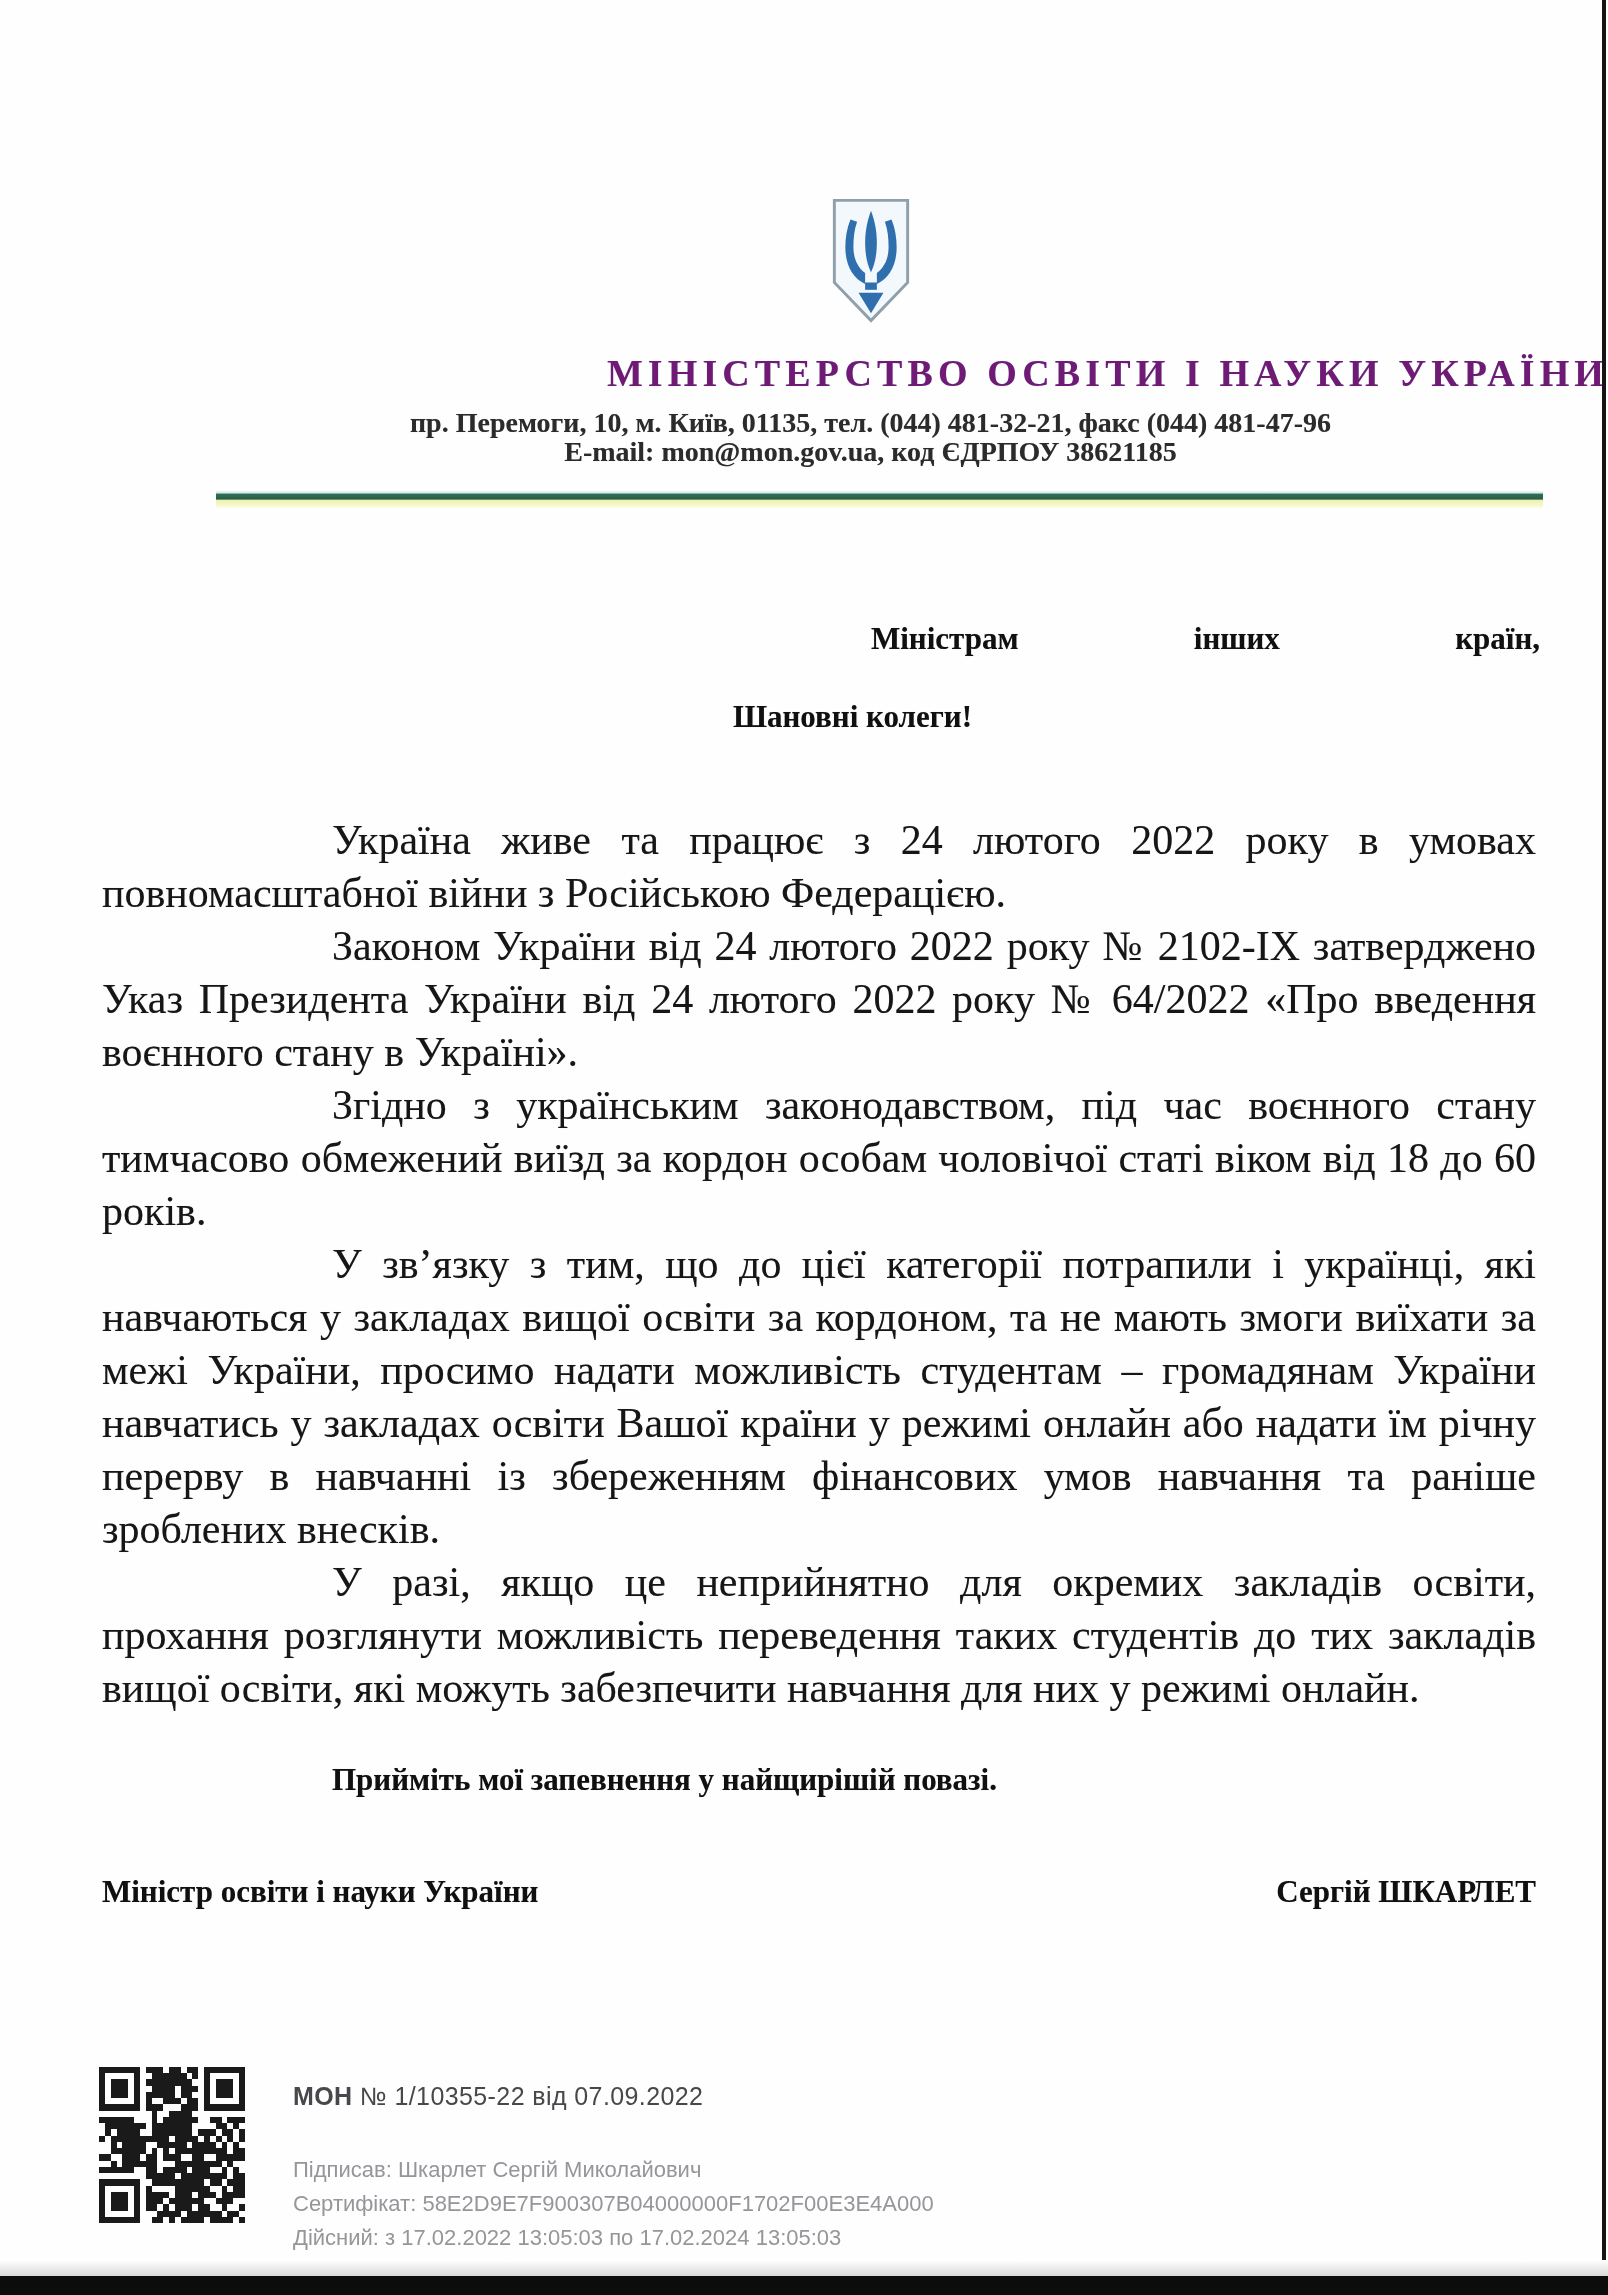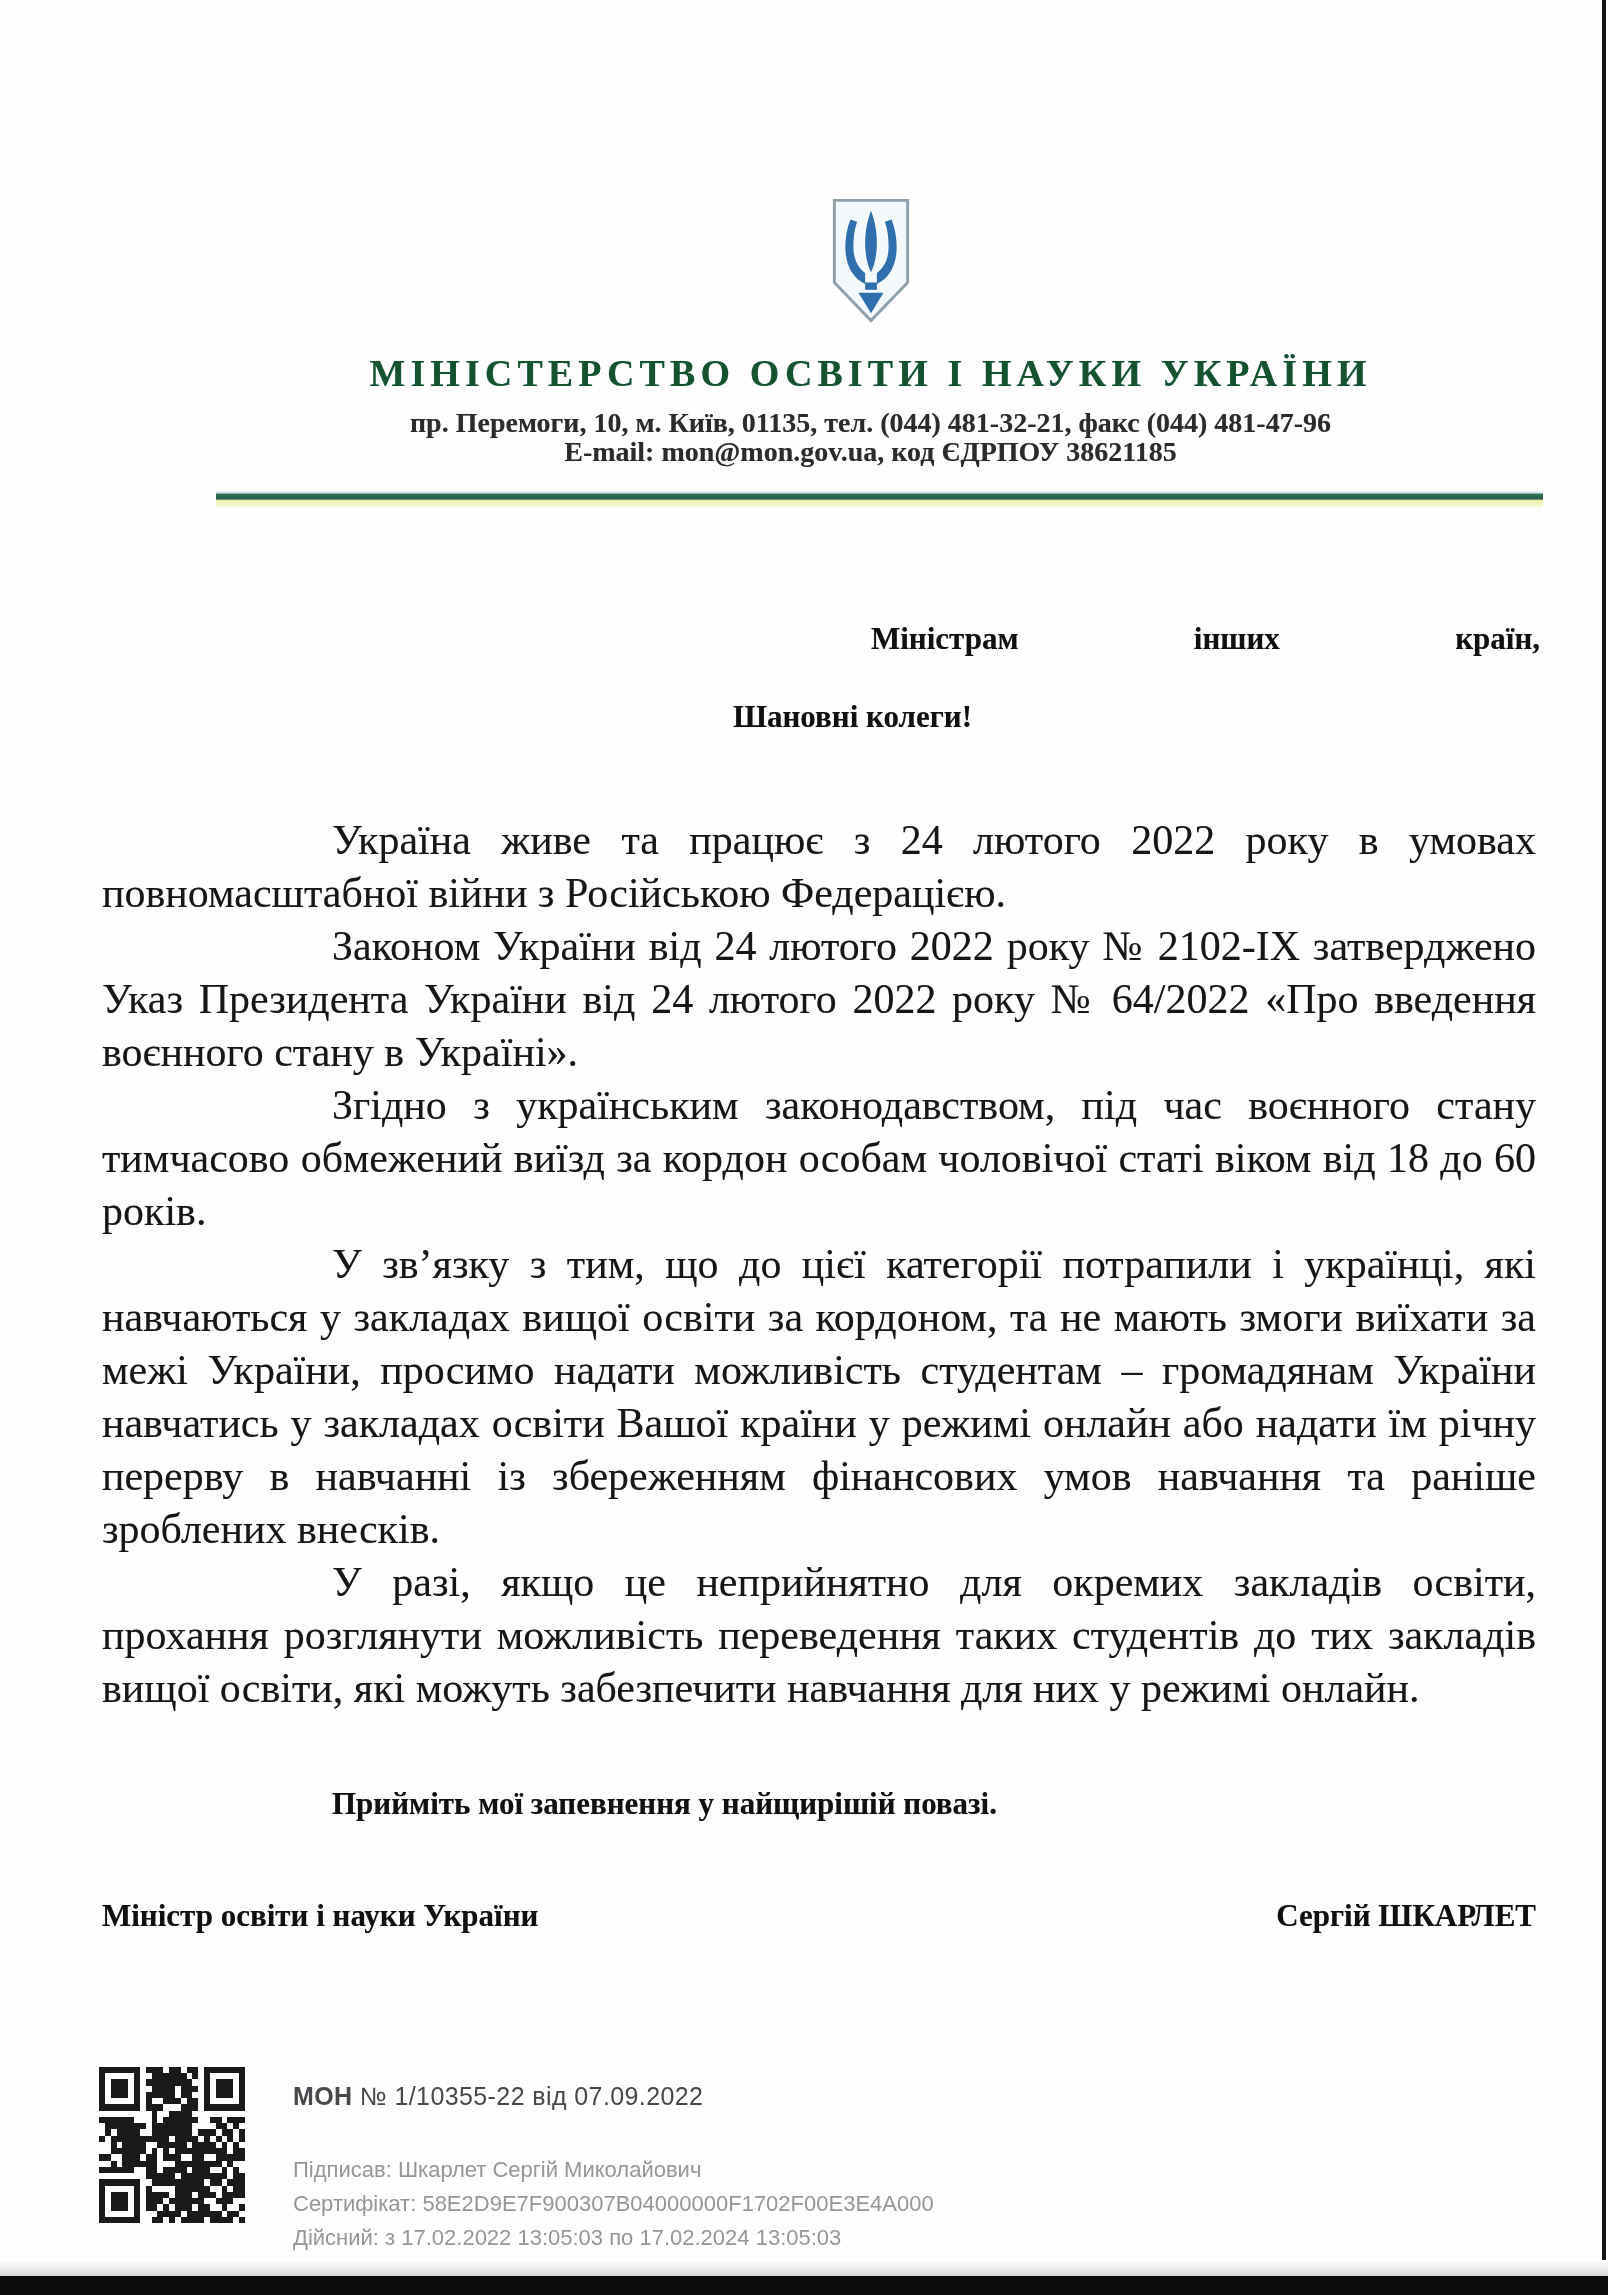--- a/index.html
+++ b/index.html
@@ -6,22 +6,23 @@
   body{width:1609px;font-family:"Liberation Serif","DejaVu Serif",serif;}
   .page{position:relative;width:1609px;height:2295px;background:#fefefe;overflow:hidden;}
 
   
   .header{padding-left:132px;text-align:center;}
   .emblem{margin-top:196px;height:129px;}
   .emblem svg{display:inline-block;}
   .title{
     margin:26px 0 0 0;
     font-size:38px;font-weight:700;letter-spacing:5.1px;
-    color:#14532d;line-height:45px;
+    color:#701a75;line-height:45px;
     text-shadow:0 0 0.7px rgba(52,120,171,.45);
+    text-align:right;
   }
   .addr{
     font-size:28px;font-weight:700;color:#2b2b2b;line-height:29px;
     text-shadow:0 0 0.7px rgba(0,0,0,.3);
   }
   .addr-1{margin-top:11.7px;}
   .rule{
     margin-top:25px;margin-left:84px;width:1327px;height:17.6px;
     background:linear-gradient(to bottom,
       #eaf5f7 0px,#cfe7ec 2.2px,#2f6e55 2.9px,#2a5f49 8px,
@@ -45,21 +46,21 @@
 
   
   .content{padding:0 73px 0 102px;}
   .body-text{margin-top:79px;}
   .body-text p{
     margin:0;font-size:42px;line-height:53px;color:#161616;
     text-align:justify;text-indent:230px;
     text-shadow:0 0 0.7px rgba(0,0,0,.3);
   }
   .closing{
-    margin-top:71px;font-size:31px;font-weight:700;color:#101010;
+    margin-top:47px;font-size:31px;font-weight:700;color:#101010;
     text-indent:230px;text-shadow:0 0 0.7px rgba(0,0,0,.35);
   }
   .sig-row{
     margin-top:76px;display:flex;justify-content:space-between;align-items:baseline;
     font-size:31px;font-weight:700;color:#101010;
     text-shadow:0 0 0.7px rgba(0,0,0,.35);
   }
 
   
   .footer{position:absolute;left:99px;top:2067px;display:flex;gap:48px;}

